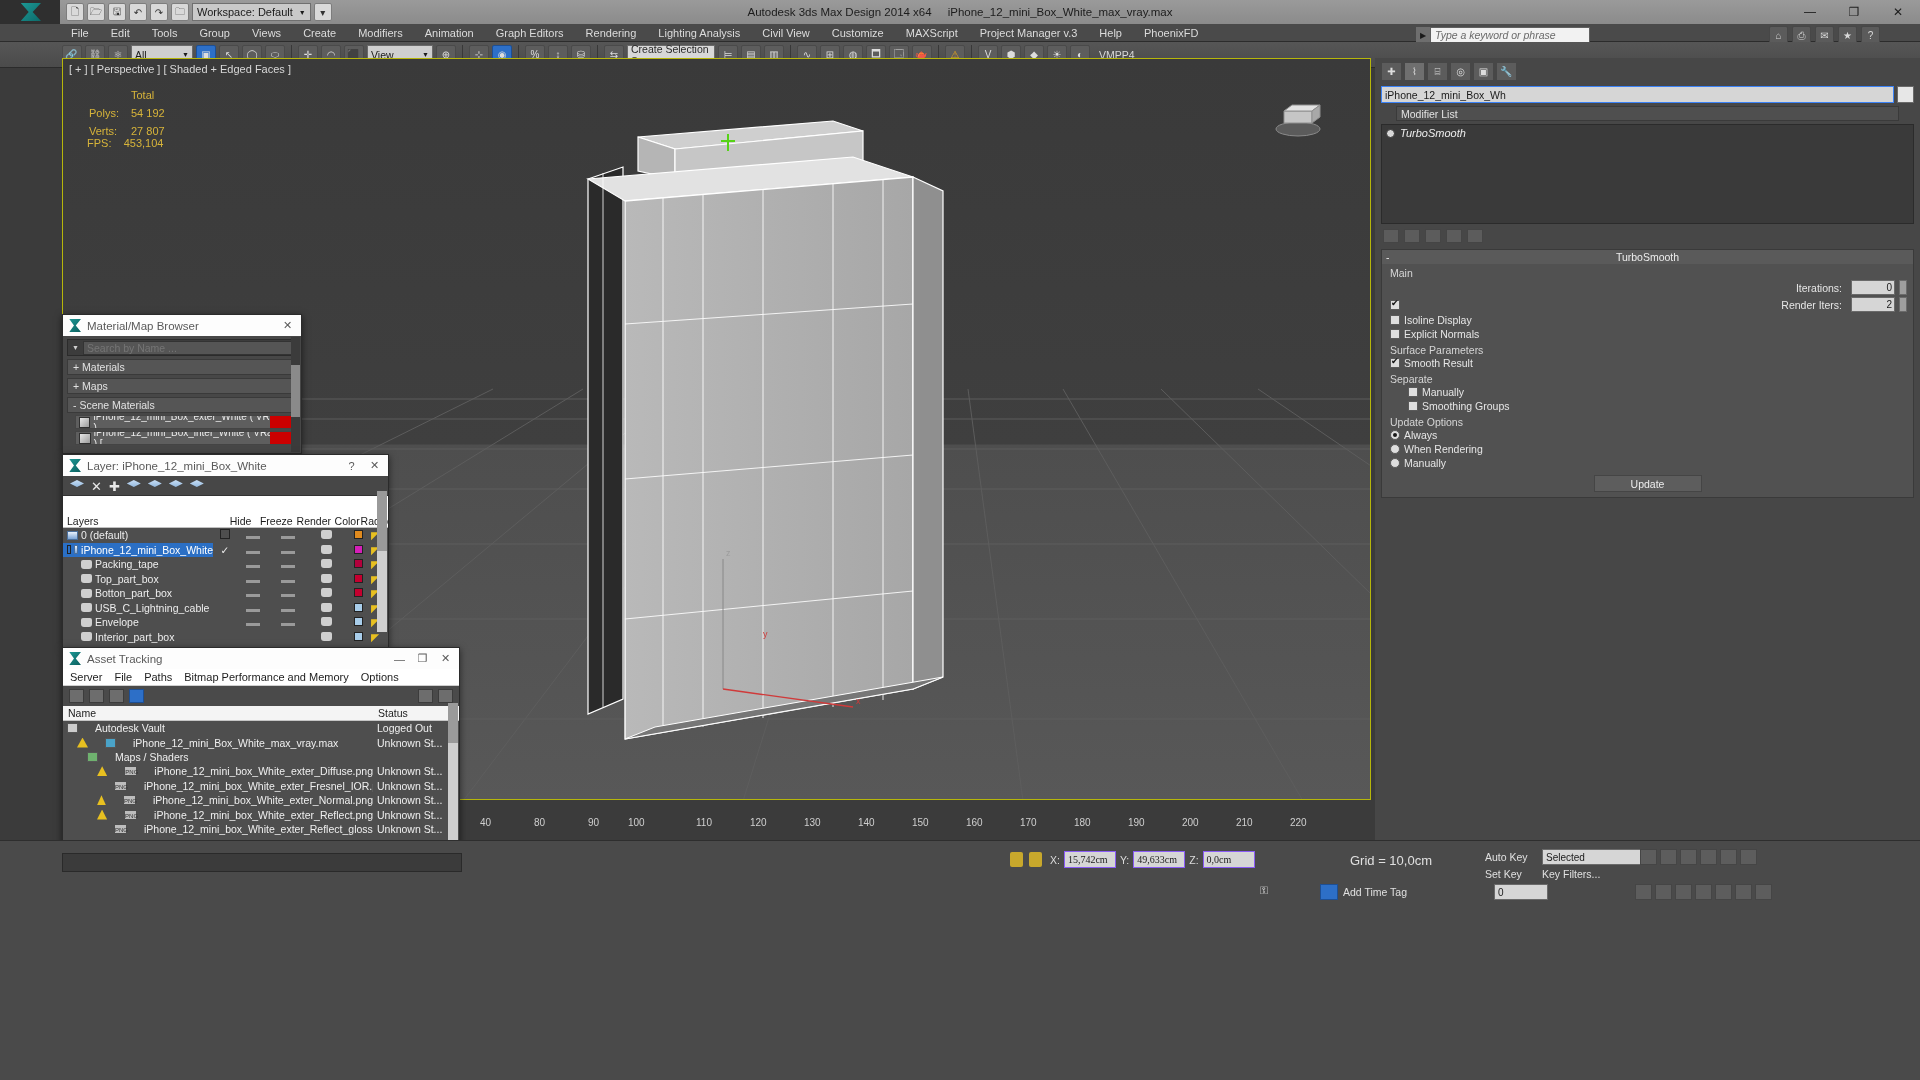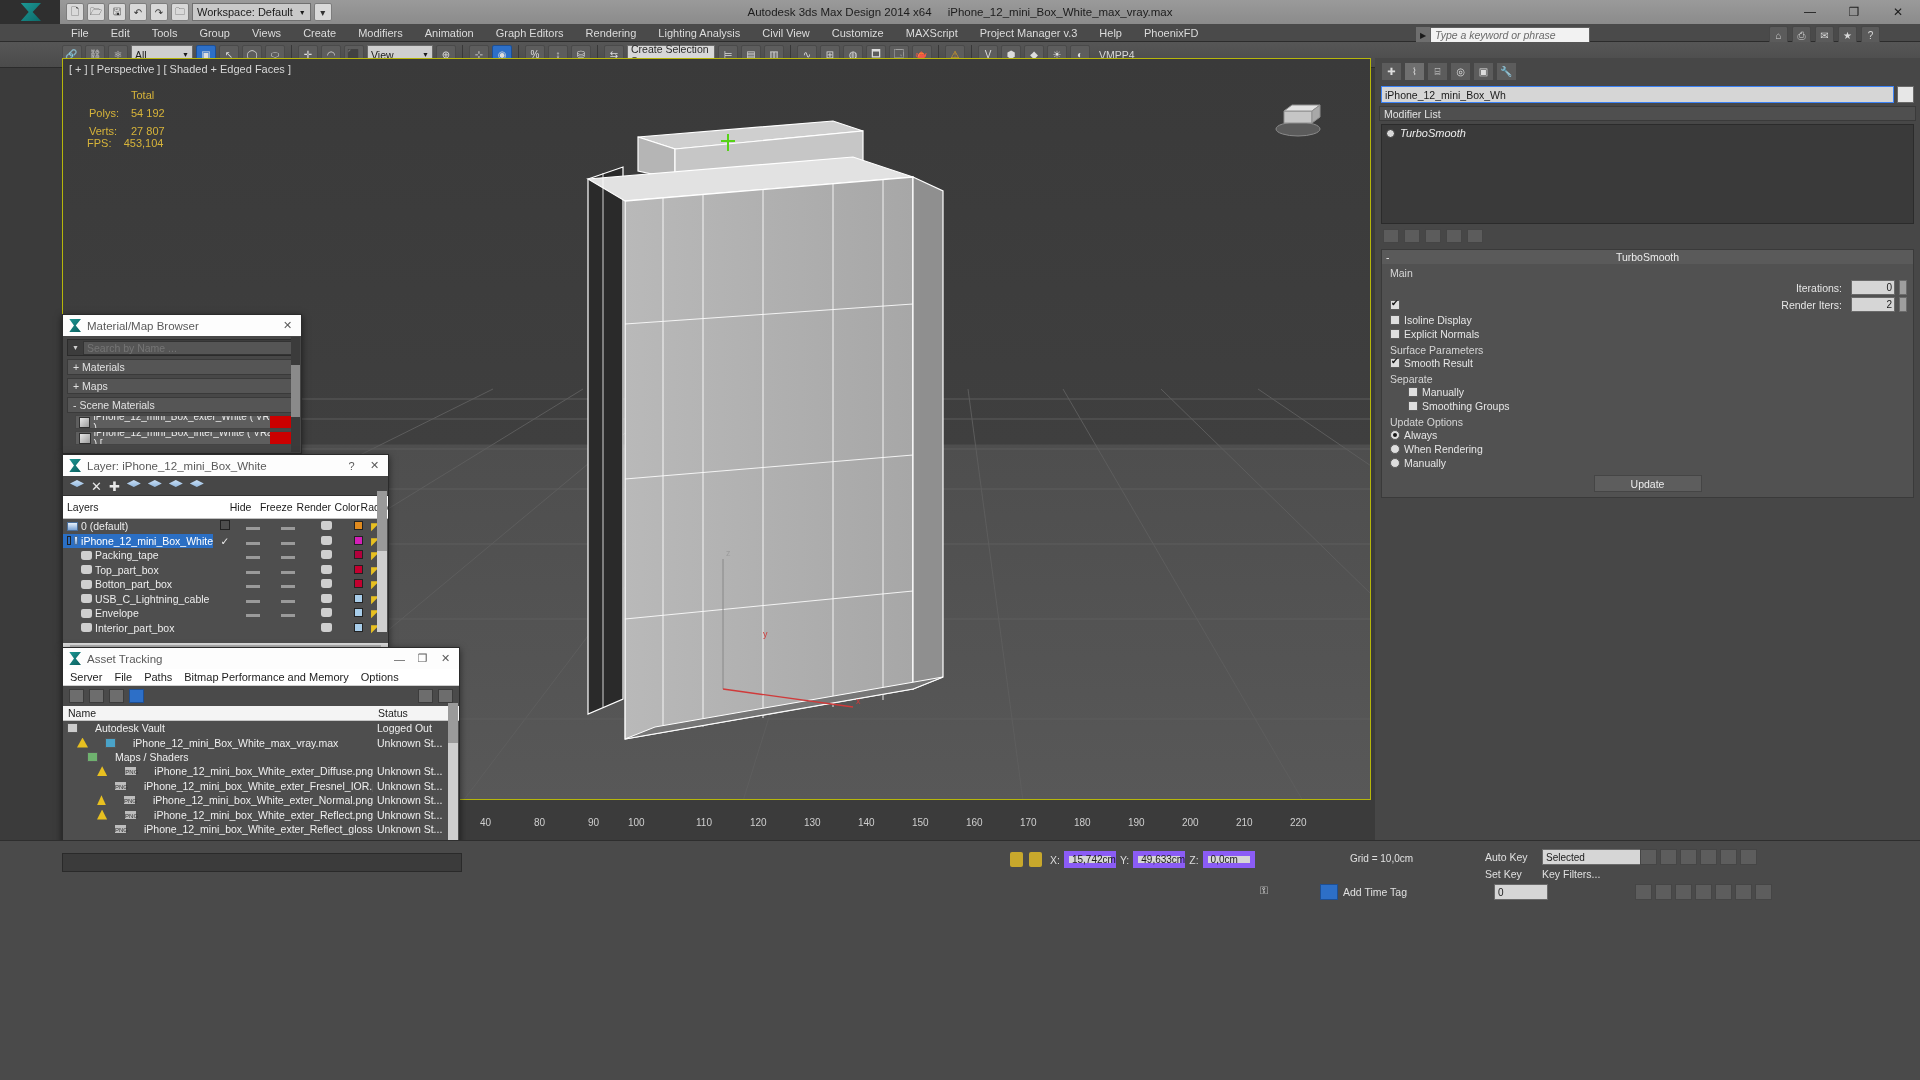--- a/index.html
+++ b/index.html
@@ -103,22 +103,22 @@
      background:#3b3b3b; }
   .mmb-scroll i { position:absolute; left:0; top:28px; width:9px; height:52px;
      background:#8a8a8a; display:block; }
 
   
   #layerwin { left:62px; top:454px; width:327px; height:193px; }
   .lay-tools { height:20px; background:#474747; display:flex; align-items:center;
      gap:7px; padding-left:7px; border-bottom:1px solid #333; }
   .lay-tools span { width:14px;height:13px; display:block; }
   .lyr-ico{ background:linear-gradient(#cfe3f7,#6f9fd0); clip-path:polygon(0 35%,50% 8%,100% 35%,50% 62%);}
-  .lay-head { display:flex; height:23px; background:#fff; color:#1b1b1b;
-     font-size:10.5px; align-items:center; border-bottom:1px solid #c0c0c0; }
+  .lay-head { display:flex; height:32px; background:#fff; color:#1b1b1b;
+     font-size:10.5px; align-items:flex-end; border-bottom:1px solid #c0c0c0; }
   .lay-head div { padding-left:4px; }
   .lay-body { background:#4e4e4e; height:124px; overflow:hidden; position:relative; }
   .lay-row { display:flex; height:14.5px; align-items:center; font-size:10.5px;
      color:#ededed; }
   .lay-row.sel .nm { background:#2b6fc4; color:#fff; }
   .lay-row .nm { display:flex; align-items:center; gap:3px; overflow:hidden;
      white-space:nowrap; padding-left:4px; height:14px; }
   .lay-row .sq { width:9px;height:9px; border:1px solid #222; display:inline-block; }
   .dash { width:14px; height:3px; background:#9a9a9a; display:inline-block; }
   .teapot { width:11px;height:9px; background:#cfcfcf; border-radius:2px 2px 3px 3px;
@@ -172,21 +172,21 @@
   .cmdpanel { position:absolute; left:1375px; top:58px; width:545px; height:960px;
      background:#474747; }
   .cp-tabs { display:flex; gap:2px; padding:4px 4px 2px 6px; }
   .cp-tabs div { width:21px;height:19px; background:#5c5c5c; border:1px solid #474747;
      display:flex;align-items:center;justify-content:center; font-size:10px; color:#ddd; }
   .cp-tabs div.on{ background:#6f6f6f; }
   .cp-name { display:flex; margin:3px 6px; height:17px; }
   .cp-name input{ flex:1; background:#d6d6d6; border:1px solid #3b82f6; color:#1b1b1b;
      font-size:10.5px; padding:0 3px; font-family:inherit; }
   .cp-name .sw{ width:17px; margin-left:3px; background:#e7e7e7; border:1px solid #6a6a6a; }
-  .cp-modlist { margin:3px 4px; height:15px; background:#4f4f4f; border:1px solid #3a3a3a;
+  .cp-modlist { margin:3px 21px; height:15px; background:#4f4f4f; border:1px solid #3a3a3a;
      color:#e3e3e3; font-size:10.5px; display:flex;align-items:center; padding-left:4px; }
   .cp-stack { margin:2px 6px; height:100px; background:#3a3a3a; border:1px solid #2b2b2b;
      overflow:hidden; }
   .cp-stack .row { display:flex; align-items:center; gap:5px; padding:2px 4px;
      font-size:11px; font-style:italic; color:#ededed; }
   .bulb{ width:9px;height:9px;border-radius:50%;background:#d8d8d8;border:1px solid #333;
      display:inline-block; }
   .cp-stacktools { display:flex; gap:5px; padding:3px 8px; }
   .cp-stacktools span{ width:16px;height:14px;background:#5c5c5c;border:1px solid #454545;
      display:block; }
@@ -220,23 +220,23 @@
   .ruler span{ position:absolute; top:2px; }
 
   
   .statusbar { position:absolute; left:0; top:840px; width:1920px; height:240px;
      background:#4a4a4a; border-top:1px solid #2e2e2e; }
   .sb-prompt { position:absolute; left:62px; top:12px; width:400px; height:19px;
      background:#3b3b3b; border:1px solid #2a2a2a; }
   .sb-coords { position:absolute; left:1050px; top:10px; display:flex;
      align-items:center; gap:4px; }
   .sb-coords .k { color:#dcdcdc; font-size:10.5px; }
-  .sb-coords .v { width:52px;height:17px; background:#d6d6d6; border:5px solid #8b5cf6;
-     color:#1b1b1b; font-size:10px; display:flex;align-items:center; padding-left:3px; }
-  .sb-grid { position:absolute; left:1350px; top:12px; color:#e0e0e0; font-size:10px; }
+  .sb-coords .v { width:52px;height:17px; background:#d6d6d6; border:1px solid #8b5cf6;
+     color:#1b1b1b; font-size:10px; display:flex;align-items:center; padding-left:3px;font-family:Liberation Serif, serif; }
+  .sb-grid { position:absolute; left:1350px; top:12px; color:#e0e0e0; font-size:13px; }
   .sb-lock { position:absolute; left:1010px; top:11px; display:flex; gap:6px; }
   .sb-lock i{ width:13px;height:15px;background:#c8a82c; display:block; border-radius:2px;}
   .sb-key { position:absolute; left:1485px; top:8px; }
   .sb-key .r{ display:flex; align-items:center; gap:5px; margin-bottom:3px; }
   .sb-key .lb{ color:#e0e0e0; font-size:10.5px; width:52px; }
   .sb-key .dd{ width:100px;height:16px;background:#d6d6d6;border:1px solid #6a6a6a;
      color:#1b1b1b;font-size:10px;display:flex;align-items:center;padding-left:3px; }
   .sb-time { position:absolute; left:1320px; top:43px; display:flex; align-items:center;
      gap:5px; }
   .sb-time .tbtn{ width:18px;height:16px;background:#2d6fc7;border:1px solid #1d4f94; }

